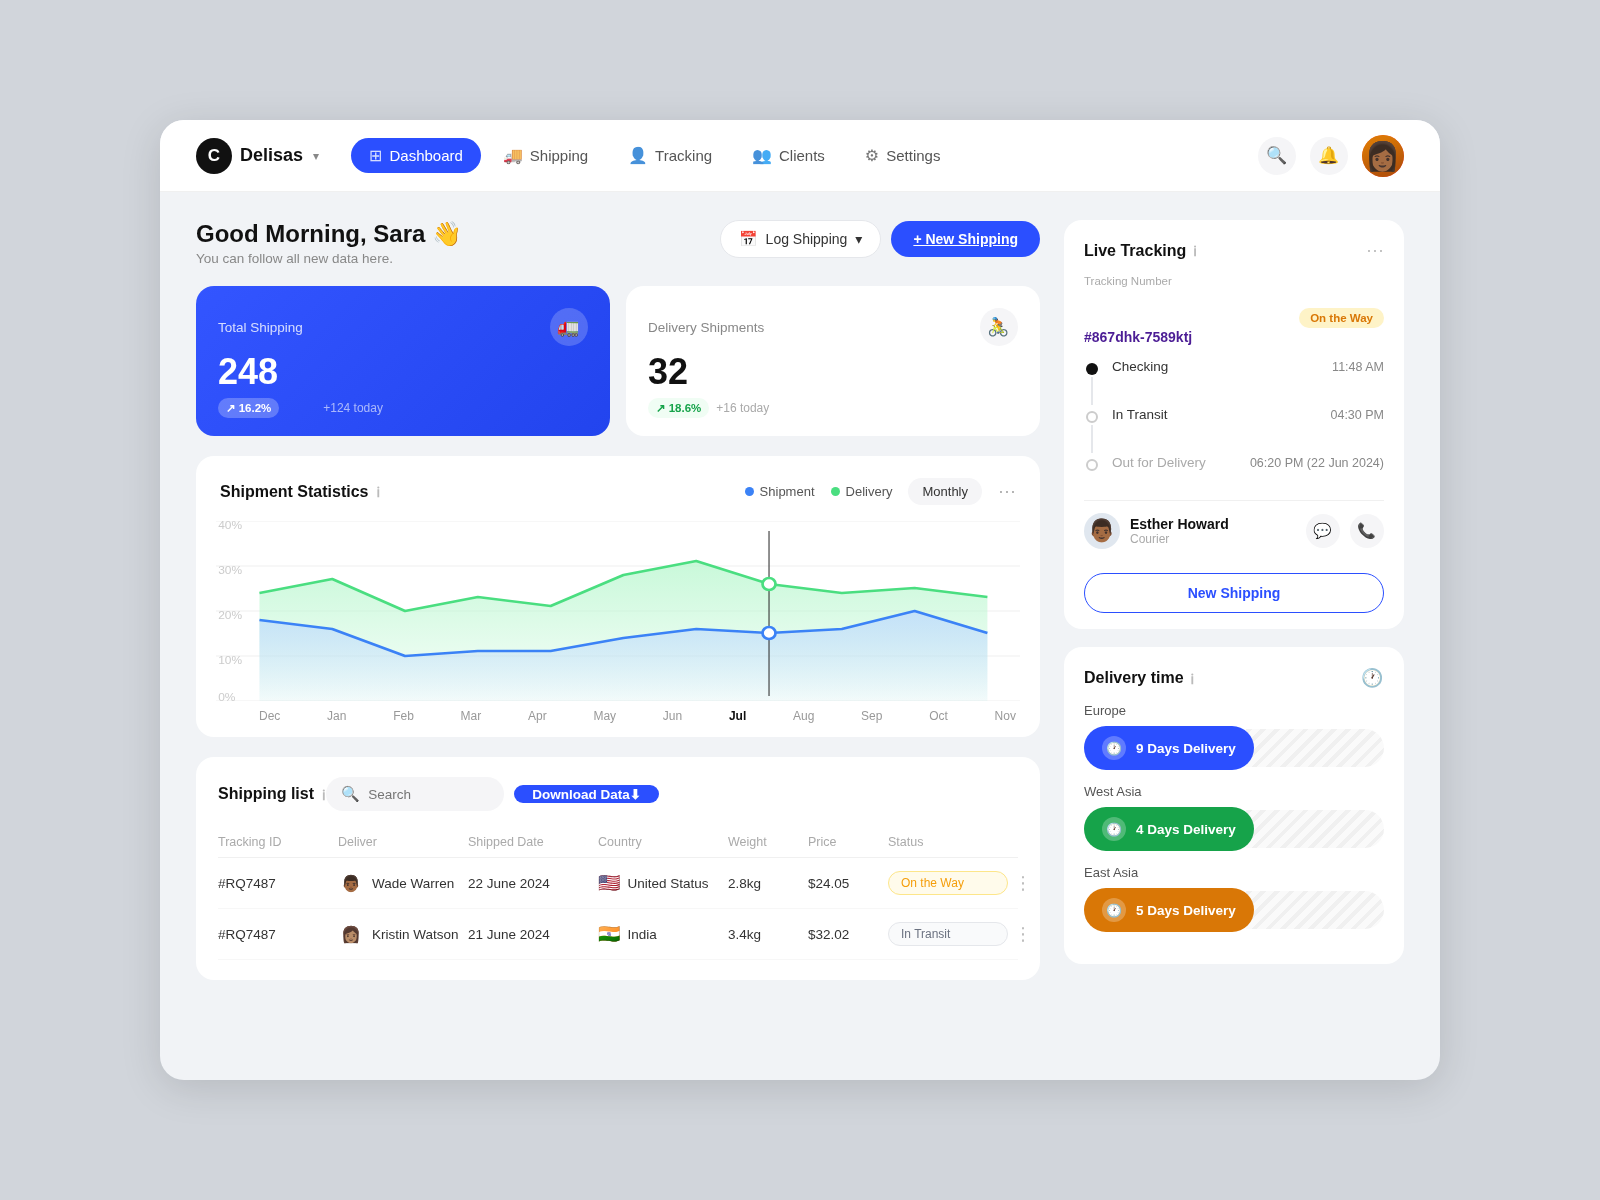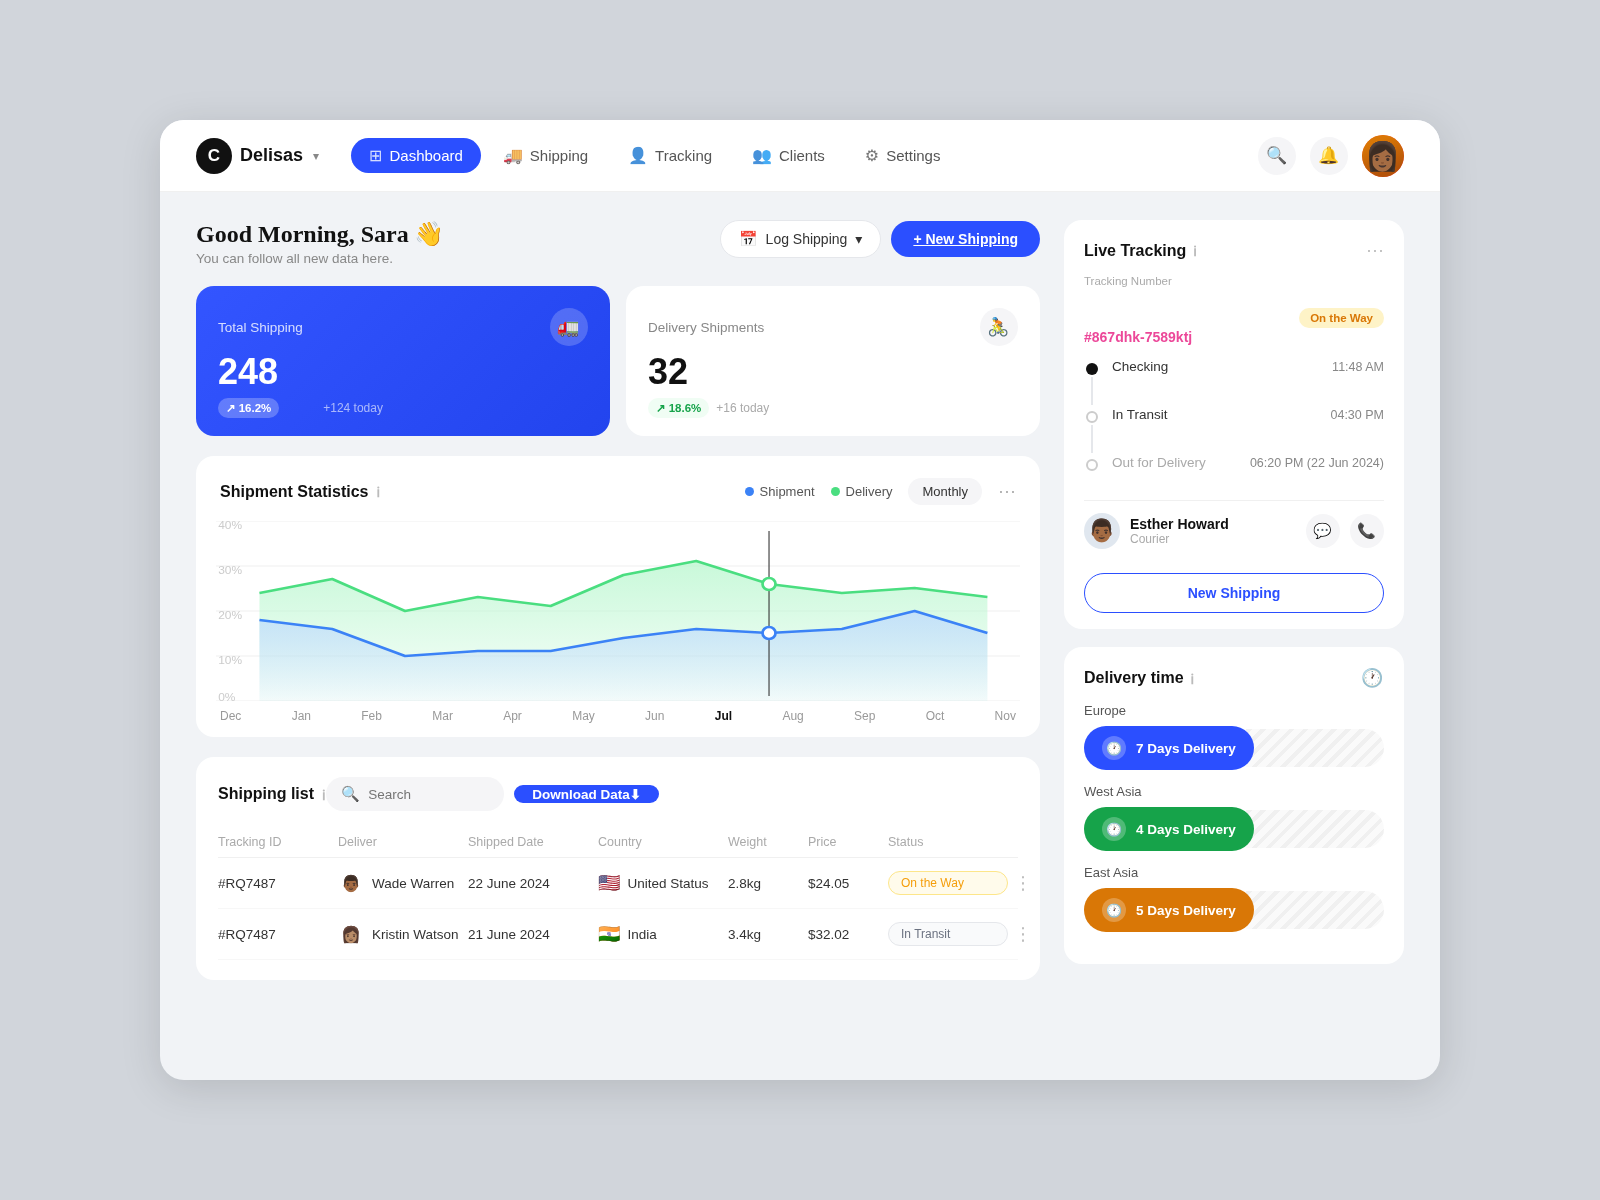--- a/index.html
+++ b/index.html
@@ -146,21 +146,20 @@
     
     .greeting-row {
       display: flex;
       align-items: flex-start;
       justify-content: space-between;
     }
     .greeting-text h1 {
       font-size: 24px;
       font-weight: 700;
       color: #111;
-      font-family: Liberation Serif, serif;
     }
     .greeting-text p {
       font-size: 13.5px;
       color: #888;
       margin-top: 3px;
     }
     .greeting-actions {
       display: flex;
       align-items: center;
       gap: 10px;
@@ -342,20 +341,21 @@
     .chart-svg {
       width: 100%;
       height: 100%;
     }
     .chart-labels {
       display: flex;
       justify-content: space-between;
       padding: 8px 0 0;
       font-size: 12px;
       color: #999;
+      margin-left: 39px;
     }
 
     
     .shipping-list-card {
       background: #fff;
       border-radius: 18px;
       padding: 20px 22px;
     }
     .list-header {
       display: flex;
@@ -493,21 +493,21 @@
     }
     .tracking-number-row {
       display: flex;
       align-items: center;
       justify-content: space-between;
       margin-bottom: 14px;
     }
     .tracking-number {
       font-size: 14px;
       font-weight: 700;
-      color: #ec4899;
+      color: #4c1d95;
       margin-top: 38px;
     }
     .onway-badge {
       background: #fef3c7;
       color: #d97706;
       border-radius: 50px;
       padding: 4px 11px;
       font-size: 11.5px;
       font-weight: 600;
     }
@@ -982,21 +982,21 @@
             <span class="info-icon">ℹ</span>
           </div>
           <span class="clock-icon">🕐</span>
         </div>
 
         <div class="delivery-region">
           <div class="region-label">Europe</div>
           <div class="delivery-bar">
             <div class="delivery-pill blue">
               <div class="delivery-pill-icon">🕐</div>
-              <span>7 Days Delivery</span>
+              <span>9 Days Delivery</span>
             </div>
             <div class="delivery-bar-bg"></div>
           </div>
         </div>
 
         <div class="delivery-region">
           <div class="region-label">West Asia</div>
           <div class="delivery-bar">
             <div class="delivery-pill green">
               <div class="delivery-pill-icon">🕐</div>

